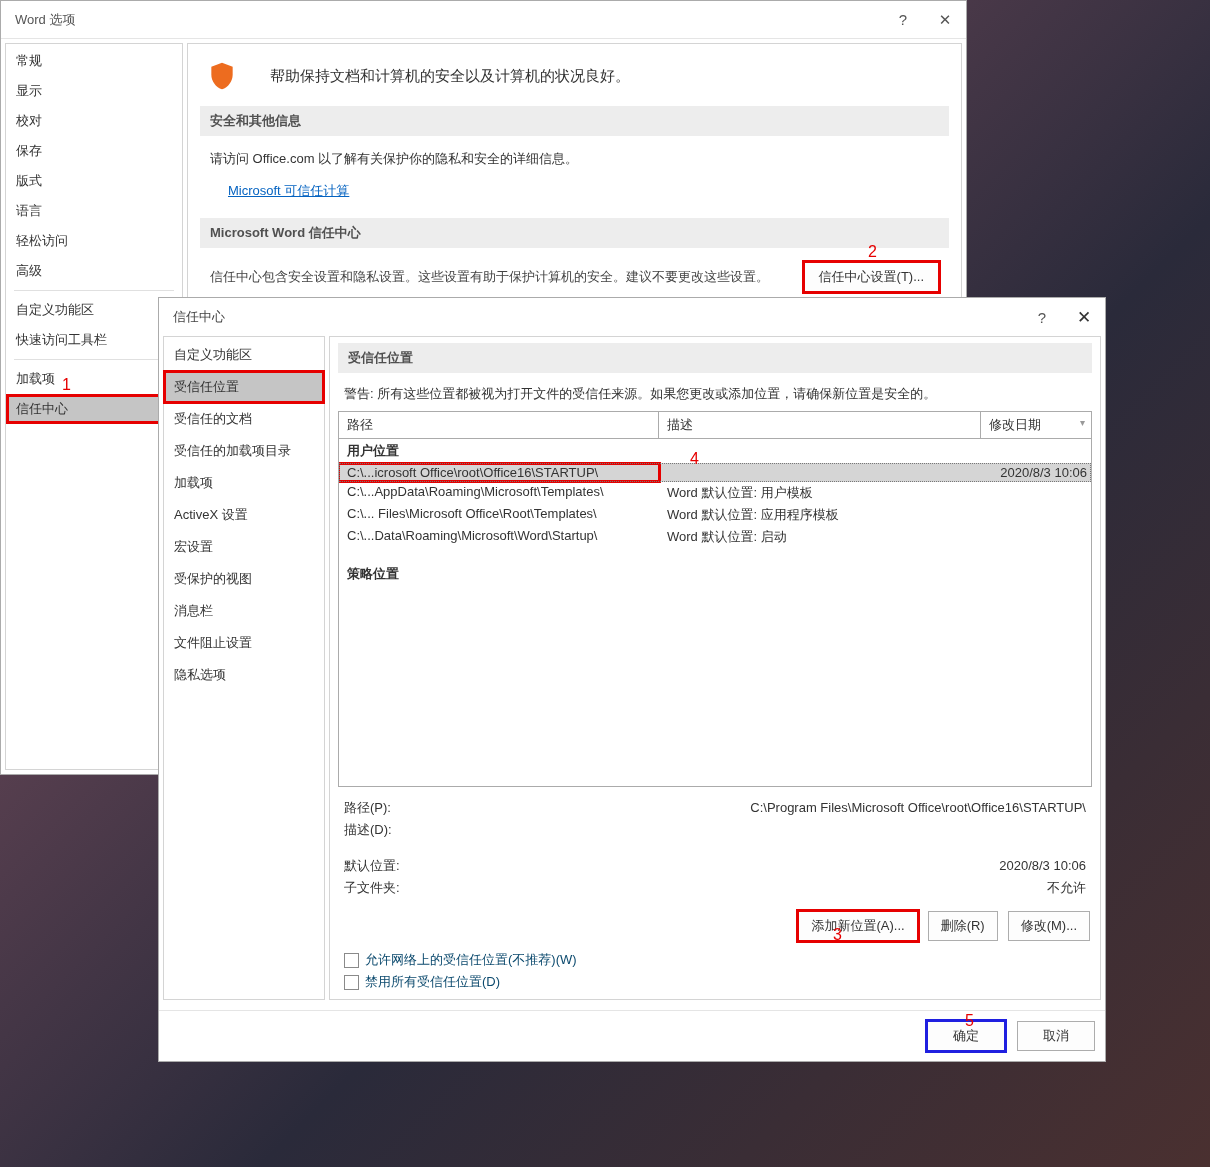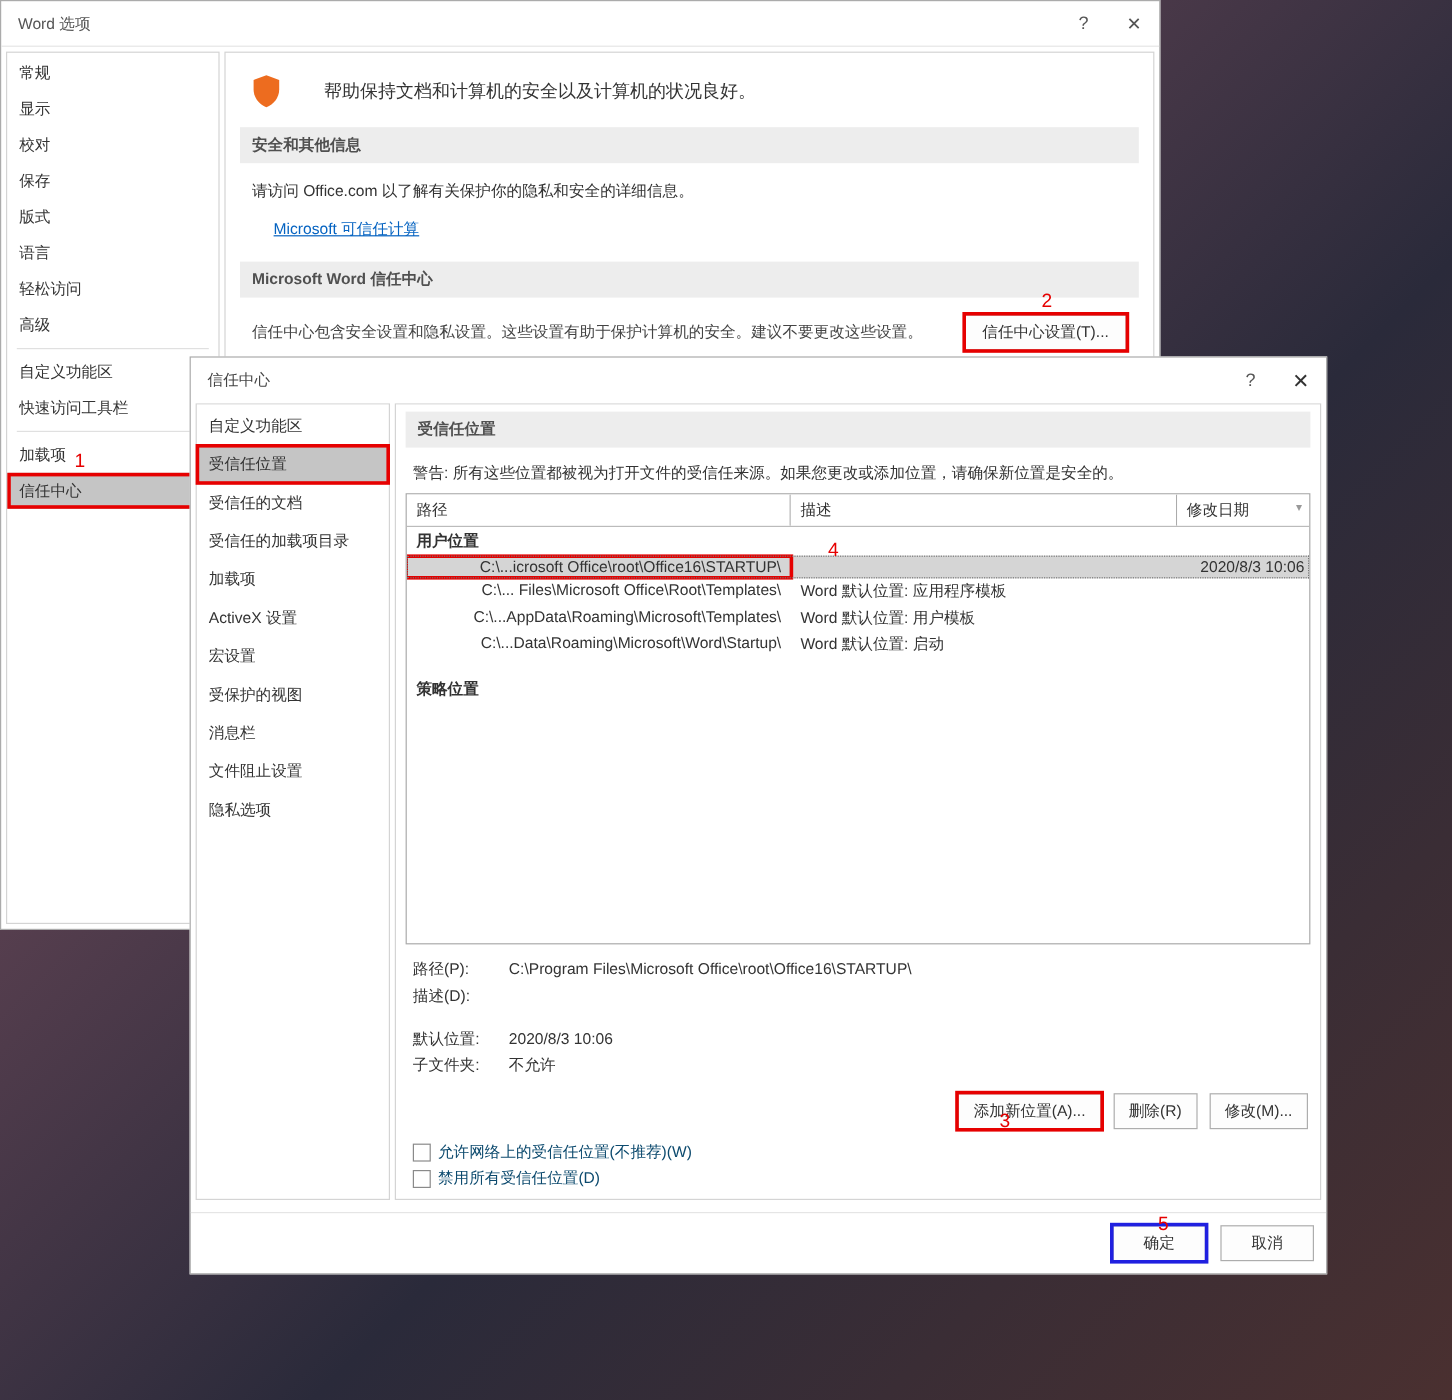--- a/index.html
+++ b/index.html
@@ -268,36 +268,36 @@
     }
     .tc-row {
       display: flex;
       padding: 1px 0;
     }
     .tc-row.selected {
       background: #d5d5d5;
       outline: 1px dotted #777;
       outline-offset: -1px;
     }
-    .tc-td.path { width: 320px; padding: 1px 8px; overflow: hidden; white-space: nowrap; text-overflow: ellipsis; text-align: right;}
+    .tc-td.path { width: 320px; padding: 1px 8px; overflow: hidden; white-space: nowrap; text-overflow: ellipsis;}
     .tc-td.desc { flex: 1; padding: 1px 8px; }
     .tc-td.date { width: 110px; padding: 1px 4px; text-align: right; }
     .highlight4 {
       outline: 3px solid #e60000;
       outline-offset: -1px;
     }
     .tc-details {
       padding: 10px 6px 4px 6px;
       font-size: 13px;
       color: #333;
       line-height: 1.7;
     }
     .tc-detail-row { display: flex; }
     .tc-detail-label { width: 80px; }
-    .tc-detail-value { flex: 1; }
+    .tc-detail-value { flex: 1; text-align: right; }
     .tc-action-row {
       display: flex;
       justify-content: flex-end;
       gap: 10px;
       padding: 8px 2px 8px 0;
     }
     .tc-btn {
       border: 1px solid #adadad;
       background: #fdfdfd;
       padding: 5px 12px;
@@ -431,27 +431,27 @@
           <div class="tc-th date">修改日期</div>
         </div>
         <div class="tc-table-body">
           <div class="tc-group">用户位置</div>
           <div class="tc-row selected">
             <div class="tc-td path highlight4">C:\...icrosoft Office\root\Office16\STARTUP\</div>
             <div class="tc-td desc"></div>
             <div class="tc-td date">2020/8/3 10:06</div>
           </div>
           <div class="tc-row">
-            <div class="tc-td path">C:\... Files\Microsoft Office\Root\Templates\</div>
-            <div class="tc-td desc">Word 默认位置: 应用程序模板</div>
+            <div class="tc-td path">C:\...AppData\Roaming\Microsoft\Templates\</div>
+            <div class="tc-td desc">Word 默认位置: 用户模板</div>
             <div class="tc-td date"></div>
           </div>
           <div class="tc-row">
-            <div class="tc-td path">C:\...AppData\Roaming\Microsoft\Templates\</div>
-            <div class="tc-td desc">Word 默认位置: 用户模板</div>
+            <div class="tc-td path">C:\... Files\Microsoft Office\Root\Templates\</div>
+            <div class="tc-td desc">Word 默认位置: 应用程序模板</div>
             <div class="tc-td date"></div>
           </div>
           <div class="tc-row">
             <div class="tc-td path">C:\...Data\Roaming\Microsoft\Word\Startup\</div>
             <div class="tc-td desc">Word 默认位置: 启动</div>
             <div class="tc-td date"></div>
           </div>
           <div class="tc-group" style="margin-top:14px;">策略位置</div>
         </div>
       </div>

